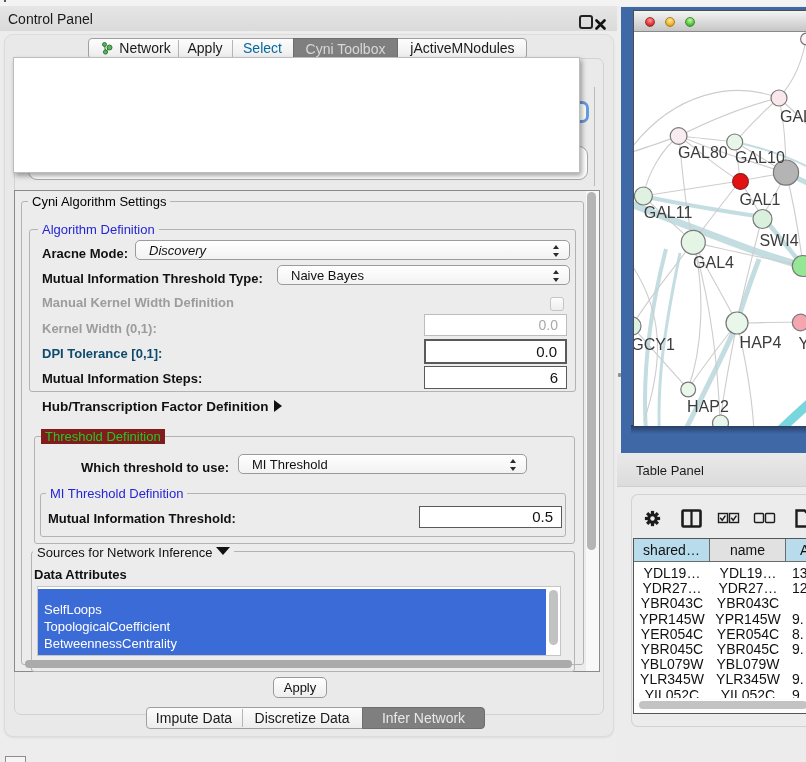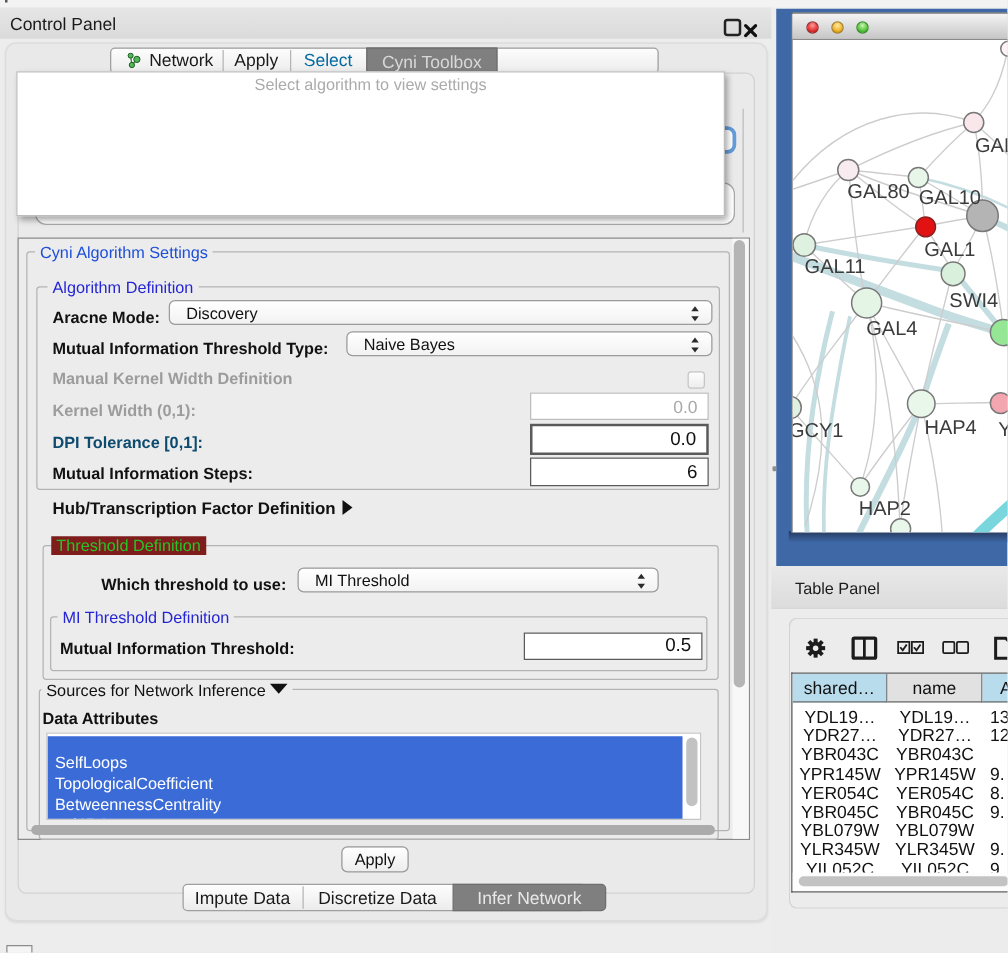--- a/index.html
+++ b/index.html
@@ -199,41 +199,42 @@
          <circle cx="8.5" cy="5.5" r="2.5" fill="#55b65a" stroke="#1b5e20" stroke-width="0.8"></circle>
          <circle cx="4.5" cy="10" r="2.1" fill="#55b65a" stroke="#1b5e20" stroke-width="0.8"></circle>
        </svg>
        <span style="margin-left:24px;">Network</span>
     </div>
     <div class="abs" style="left:90px;top:2px;width:1px;height:17px;background:#b5b5b5;"></div>
     <div class="abs" style="left:90px;top:0;width:54px;height:21px;font-size:14px;color:#1a1a1a;text-align:center;line-height:21px;">Apply</div>
     <div class="abs" style="left:144px;top:2px;width:1px;height:17px;background:#b5b5b5;"></div>
     <div class="abs" style="left:144px;top:0;width:61px;height:21px;font-size:14px;color:#0369a1;text-align:center;line-height:21px;">Select</div>
     <div class="abs" style="left:205px;top:0;width:105px;height:21px;background:#7f7f7f;border:1px solid #6e6e6e;box-sizing:border-box;font-size:14px;color:#d8d8d8;text-align:center;line-height:20px;">Cyni Toolbox</div>
+    <div class="abs" style="left:310px;top:0;width:129px;height:21px;font-size:14px;color:#1a1a1a;text-align:center;line-height:21px;">jActiveMNodules</div>
   </div>
 
   <div class="abs" style="left:594px;top:87px;width:1px;height:99px;background:#bbb;"></div>
   <div class="abs" style="left:571px;top:101px;width:18px;height:22px;border:3px solid #639cd8;border-radius:7px;background:#fff;box-sizing:border-box;"></div>
   <div class="abs" style="left:28px;top:146px;width:560px;height:34px;border:1px solid #a8a8a8;border-radius:9px;background:#fff;box-sizing:border-box;"></div>
 
   <div class="abs" style="left:14px;top:190px;width:586px;height:482px;border:1px solid #8a8a8a;background:#ececec;box-sizing:border-box;"></div>
 
   <div class="abs" style="left:586px;top:191px;width:13px;height:480px;background:#f8f8f8;"></div>
   <div class="abs" style="left:587px;top:192px;width:9px;height:358px;background:#b5b5b5;border-radius:5px;"></div>
 
   <div class="abs" id="settings" style="left:0;top:0;width:617px;height:762px;pointer-events:none;">
 
     <div class="abs" style="left:21px;top:201px;width:561px;height:462px;border:1px solid #b3b3b3;border-radius:3px;"></div>
-    <div class="abs" style="left:28px;top:194px;background:#ececec;padding:0 4px;font-size:13px;color:#1d4ed8;">Cyni Algorithm Settings</div>
+    <div class="abs" style="left:28px;top:194px;background:#ececec;padding:0 4px;font-size:13px;color:#000000;">Cyni Algorithm Settings</div>
 
     <div class="abs" style="left:29px;top:229px;width:545px;height:161px;border:1px solid #b3b3b3;border-radius:3px;"></div>
     <div class="abs" style="left:38px;top:222px;background:#ececec;padding:0 4px;font-size:13px;color:#2525d4;">Algorithm Definition</div>
 
     <div class="abs bold" style="left:42px;top:246px;font-size:13px;color:#111;">Aracne Mode:</div>
-    <div class="abs combo" style="left:135px;top:240px;width:435px;height:20px;">
+    <div class="abs combo" style="left:135px;top:240px;width:435px;height:20px;font-style:italic;">
        <span class="ctext">Discovery</span>
         <span class="carr"></span>
     </div>
 
     <div class="abs bold" style="left:42px;top:271px;font-size:13px;color:#111;">Mutual Information Threshold Type:</div>
     <div class="abs combo" style="left:277px;top:265px;width:293px;height:20px;">
        <span class="ctext">Naive Bayes</span>
         <span class="carr"></span>
     </div>
 
@@ -290,16 +291,15 @@
     <div class="abs" style="left:96px;top:2px;width:1px;height:18px;background:#b5b5b5;"></div>
     <div class="abs" style="left:96px;top:0;width:120px;height:22px;font-size:14px;color:#1a1a1a;text-align:center;line-height:22px;">Discretize Data</div>
     <div class="abs" style="left:216px;top:0;width:123px;height:22px;background:#7f7f7f;border:1px solid #6e6e6e;border-radius:0 4px 4px 0;box-sizing:border-box;font-size:14px;color:#e8e8e8;text-align:center;line-height:21px;">Infer Network</div>
   </div>
 
   <div class="abs" style="left:618px;top:373px;width:3px;height:4px;background:#8f8f8f;border-radius:1px;"></div>
 
   <div class="abs" style="left:5px;top:756px;width:19px;height:10px;background:#f5f5f5;border:1px solid #8d8d8d;"></div>
 
   <div class="abs" style="left:13px;top:57px;width:567px;height:116px;background:#fff;border:1px solid #bdbdbd;box-shadow:2px 3px 5px rgba(0,0,0,0.35);box-sizing:border-box;">
-     <div class="abs" style="left:0;top:2px;width:565px;text-align:center;font-size:13px;color:#ababab;">Select algorithm to view settings</div>
   </div>
 
 </div>
 
 </body></html>

